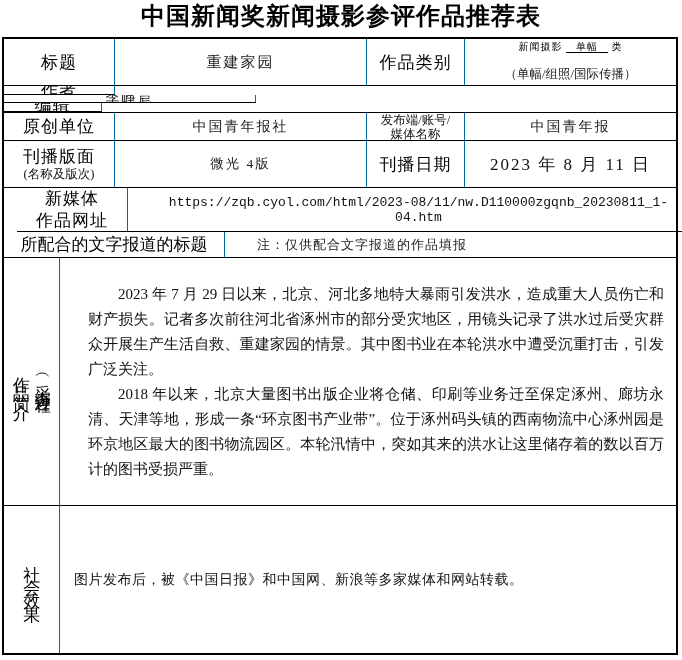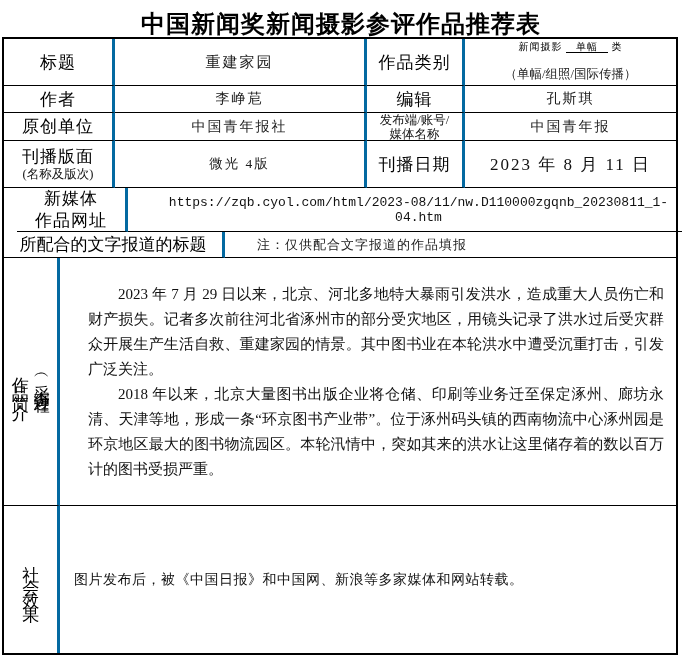--- a/index.html
+++ b/index.html
@@ -5,32 +5,32 @@
   * { margin:0; padding:0; box-sizing:border-box; }
   html,body { background:#ffffff; }
   body {
     width:682px; height:660px;
     font-family:"Liberation Serif","DejaVu Serif",serif;
     color:#111;
   }
   .page { position:relative; width:682px; height:660px; background:#fff; overflow:hidden; }
 
   .doc-title {
-    position:absolute; top:8px; left:0; width:100%;
+    position:absolute; top:0; left:0; width:100%;
     text-align:center; font-family:"Liberation Sans","DejaVu Sans",sans-serif;
     font-weight:bold; font-size:24px; letter-spacing:1px; color:#000;
   }
 
   .form-table {
     position:absolute; left:2px; top:37px; width:676px; height:618px;
     border:2px solid #000; display:flex; flex-direction:column; background:#fff;
   }
   .trow { display:flex; flex-direction:row; width:100%; }
   .cell {
-    border-right:3px solid #0369a1; border-bottom:1px solid #000;
+    border-right:1px solid #0369a1; border-bottom:1px solid #000;
     display:flex; align-items:center; justify-content:center;
     overflow:hidden; text-align:center;
   }
   .cell.last { border-right:none; }
   .trow.lastrow .cell { border-bottom:none; }
 
   .c1 { width:111px; } .c2 { width:252px;text-align:center; } .c3 { width:98px; } .c4 { flex:1; }
 
   .lbl  { font-size:17px; letter-spacing:1px; color:#000; }
   .val  { font-size:14px; letter-spacing:2px; color:#1a1a1a; }
@@ -91,21 +91,21 @@
           <div class="cat-line1">
             <span>新闻摄影</span>
             <span class="cat-underlined">单幅</span>
             <span>类</span>
           </div>
           <div class="cat-line2">（单幅/组照/国际传播）</div>
         </div>
       </div>
     </div>
 
-    <div class="trow" style="height:27px;">
+    <div class="trow" style="height:27px;flex-direction:column;">
       <div class="cell c1">
         <span class="lbl">作者</span>
       </div>
       <div class="cell c2">
         <span class="val">李峥苨</span>
       </div>
       <div class="cell c3">
         <span class="lbl">编辑</span>
       </div>
       <div class="cell c4 last">

